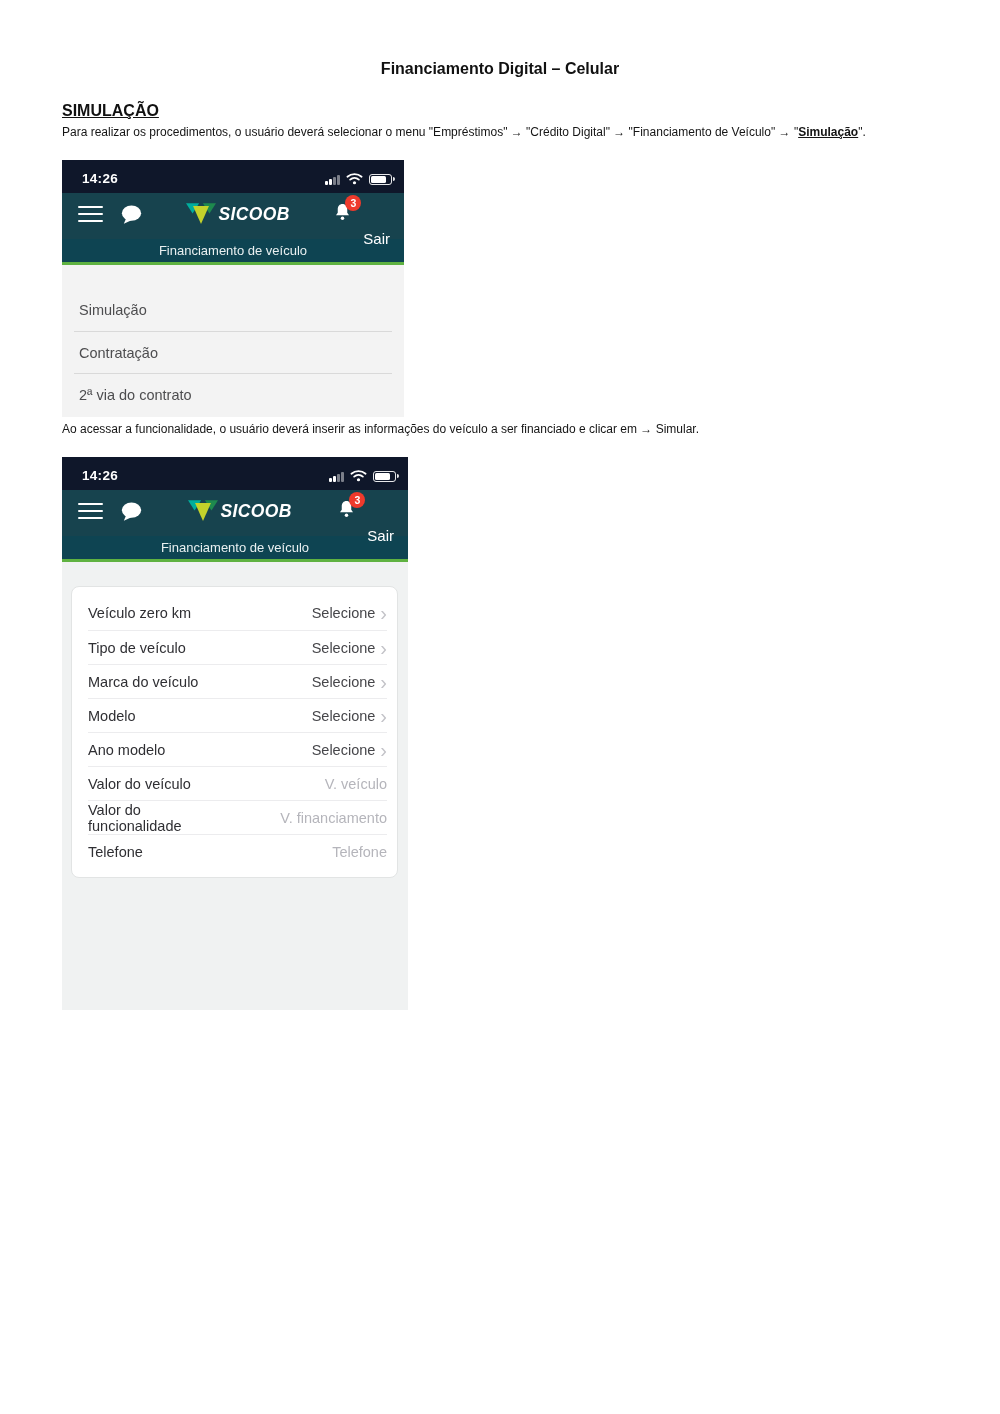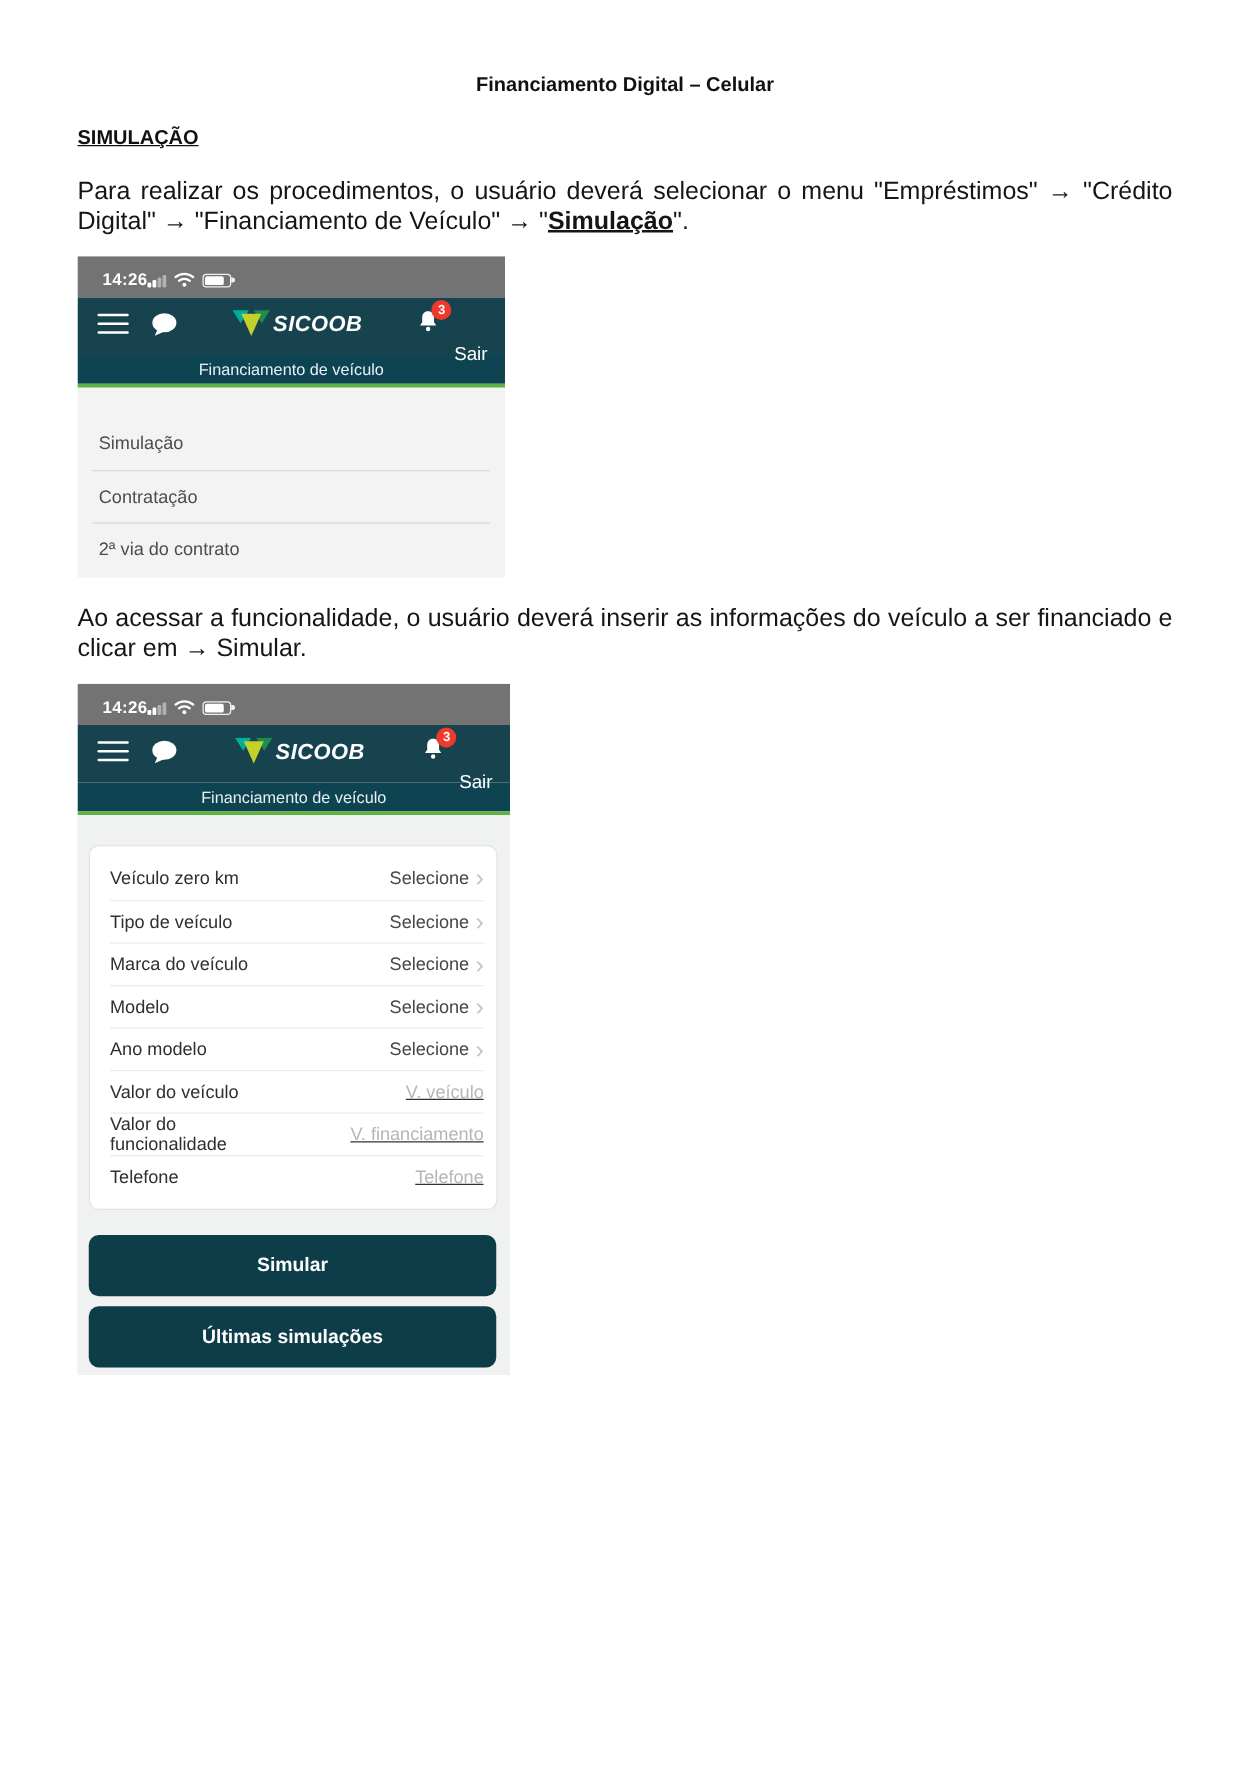--- a/index.html
+++ b/index.html
@@ -3,29 +3,29 @@
 <meta charset="utf-8">
 <style>
   * { margin:0; padding:0; box-sizing:border-box; }
   html,body { background:#ffffff; }
   body { font-family:"Liberation Sans", sans-serif; }
   .page { position:relative; width:1000px; height:1148px; background:#fff; padding:60px 62px 0 62px; overflow:hidden; }
 
   
   .doc-title { text-align:center; font-weight:bold; font-size:16px; color:#111; }
   .doc-heading { margin-top:24px; font-weight:bold; font-size:16px; color:#111; text-decoration:underline; }
-  .doc-para { margin-top:21px; font-size:20px; line-height:24px; color:#151515; text-align:justify; }
+  .doc-para { font-size:12px; line-height:24px; color:#151515; text-align:justify; }
   .doc-para b.ul { text-decoration:underline; }
 
   
   .shot { margin-top:16px; background:#f3f3f3; overflow:hidden; }
   .shot1 { width:342px; height:257px; }
   .shot2 { width:346px; height:553px; background:#f0f2f2; }
 
-  .p-status { height:33px; background:#737373; display:flex; align-items:center; padding:4px 12px 0 20px; }
+  .p-status { height:33px; background:#0f172a; display:flex; align-items:center; justify-content:space-between; padding:4px 12px 0 20px; }
   .p-time { color:#fff; font-weight:bold; font-size:13.5px; letter-spacing:.3px; }
   .sicons { display:flex; align-items:flex-end; gap:6px; }
   .sig { display:flex; align-items:flex-end; gap:1.5px; height:11px; }
   .sig i { display:block; width:2.6px; background:#fff; border-radius:1px; }
   .sig i:nth-child(1){height:4px;} .sig i:nth-child(2){height:6px;}
   .sig i:nth-child(3){height:8px;opacity:.45;} .sig i:nth-child(4){height:10.5px;opacity:.45;}
   .bat { position:relative; width:23px; height:11.5px; border:1.5px solid rgba(255,255,255,.9); border-radius:3px; margin-bottom:0; }
   .bat::before { content:""; position:absolute; left:1px; top:1px; bottom:1px; width:72%; background:#fff; border-radius:1.5px; }
   .bat::after { content:""; position:absolute; right:-4px; top:2.5px; width:2.5px; height:4px; background:rgba(255,255,255,.9); border-radius:0 2px 2px 0; }
 
@@ -49,21 +49,21 @@
   .menu-item { height:42px; display:flex; align-items:center; padding:0 5px; font-size:14.5px; color:#4d4d4f; cursor:pointer; }
   .menu-item + .menu-item { border-top:1px solid #d9d9d9; }
 
   
   .card { margin:24px 10px 0 9px; background:#fff; border:1px solid #e2e4e4; border-radius:8px; padding:9px 0; }
   .frow { display:flex; align-items:center; height:34px; margin:0 10px 0 16px; cursor:pointer; }
   .frow + .frow { border-top:1px solid #ececee; }
   .frow-label { flex:1; font-size:14.5px; color:#2f2f33; }
   .frow-value { font-size:14.5px; color:#46464a; margin-right:5px; }
   .chev { color:#c3c3c8; font-size:20px; line-height:14px; font-weight:400; }
-  .frow-input { flex:1; border:0; background:transparent; text-align:right; font-size:14.5px; color:#333; outline:none; font-family:"Liberation Sans", sans-serif;text-decoration:underline; }
+  .frow-input { flex:1; border:0; background:transparent; text-align:right; font-size:14.5px; color:#333; outline:none; font-family:"Liberation Sans", sans-serif; }
   .frow-input::placeholder { color:#b5b5bb; opacity:1; }
   .btns { padding:20px 11px 0 9px; }
   .pbtn { height:49px; display:flex; align-items:center; justify-content:center; background:#0d3d49; border-radius:8px; color:#fff; font-weight:bold; font-size:15.5px; cursor:pointer; }
   .pbtn + .pbtn { margin-top:8px; }
 </style>
 </head>
 <body>
 
 <div class="page">
 
@@ -222,20 +222,16 @@
       <div class="frow">
         <span class="frow-label">Valor do funcionalidade</span>
         <input class="frow-input" placeholder="V. financiamento" style="">
       </div>
       <div class="frow">
         <span class="frow-label">Telefone</span>
         <input class="frow-input" placeholder="Telefone" style="">
       </div>
     </div>
 
-    <div class="btns">
-      <div class="pbtn">Simular</div>
-      <div class="pbtn">Últimas simulações</div>
-    </div>
   </div>
 
 
 </div>
 
 </body></html>

